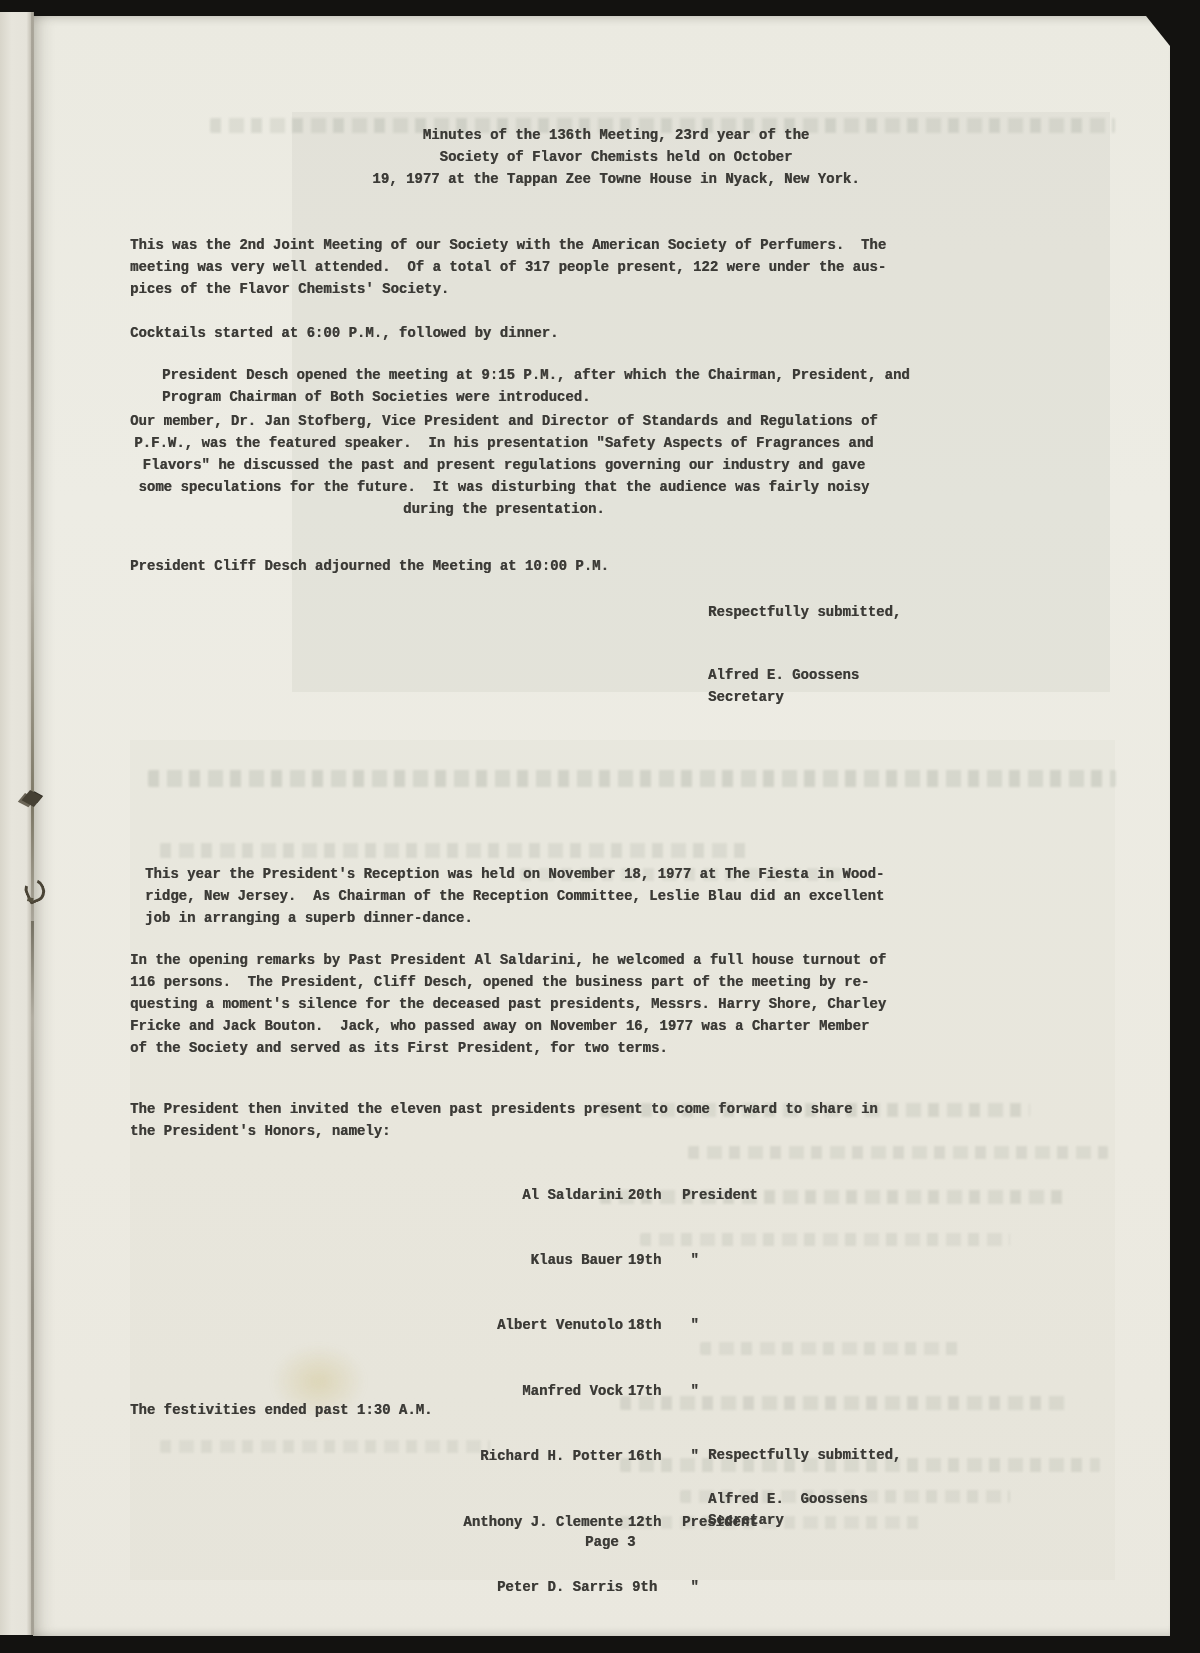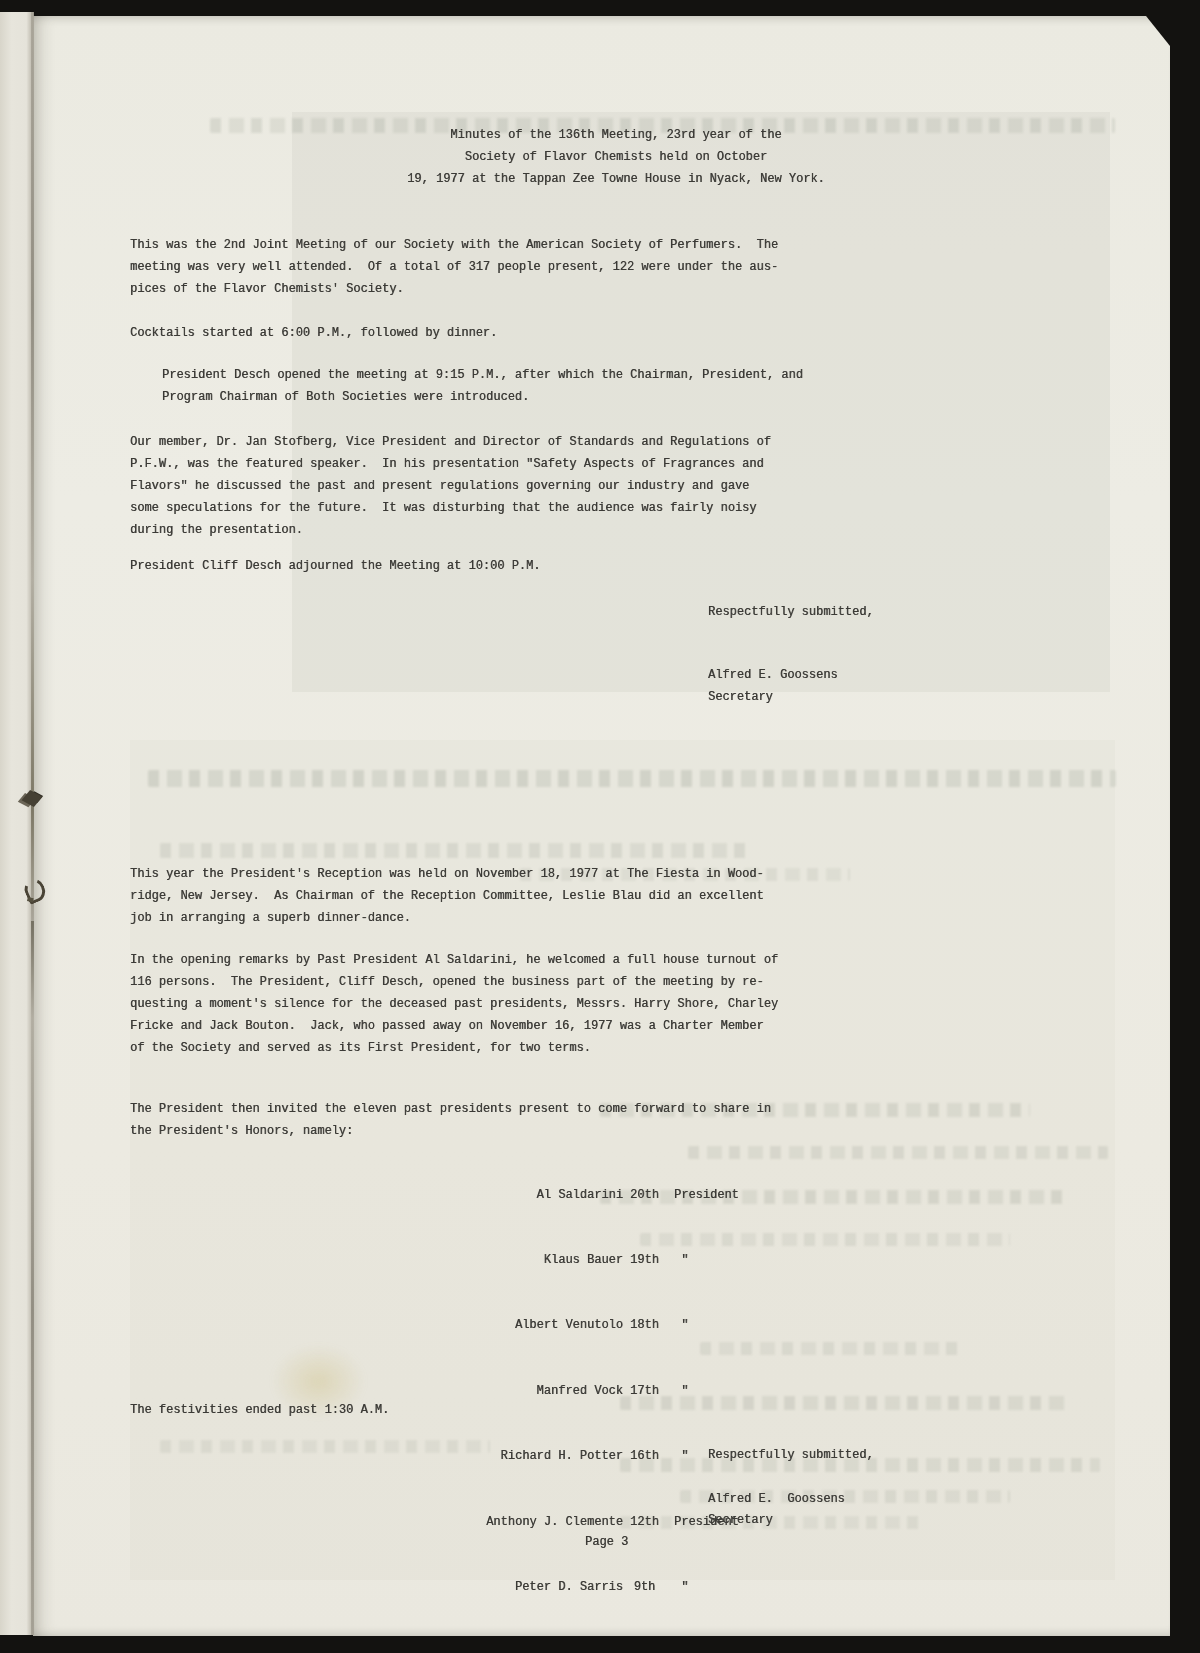--- a/index.html
+++ b/index.html
@@ -18,28 +18,29 @@
     clip-path:polygon(0 0, calc(100% - 24px) 0, 100% 30px, 100% 100%, 0 100%);
     box-shadow:inset 12px 0 20px -12px rgba(60,55,40,.45), inset 0 8px 12px -10px rgba(0,0,0,.25), inset 0 -8px 12px -10px rgba(0,0,0,.2);
   }
   .crease{
     position:absolute;left:31px;top:12px;width:3px;height:1623px;
     background:linear-gradient(180deg,#a9a599 0%,#8f8b7f 18%,#b2aea2 35%,#77725f 49%,#a9a599 56%,#6e6a5b 54%,#b2aea2 62%,#8f8b7f 80%,#a39f93 100%);
     opacity:.9;
   }
   .tw{
     position:absolute;white-space:pre;
-    font-size:12px;line-height:22px;color:#3b3a36;
+    font-size:14px;line-height:22px;color:#3b3a36;
     text-shadow:0.45px 0.3px 0 rgba(59,58,54,.75);
+    font-weight:bold;
   }
   .center{left:130px;width:972px;text-align:center;}
   .pplist{line-height:21.8px;}
   .pplist .nm{display:inline-block;width:227px;text-align:right;}
   .pplist .ord{display:inline-block;width:43px;text-align:center;}
-  .pplist .ttl{display:inline-block;margin-left:8px;}
+  .pplist .ttl{display:inline-block;margin-left:16px;}
   .tone{position:absolute;background:rgba(150,152,140,.10);}
   .tone2{position:absolute;background:rgba(150,152,140,.05);}
   .bt{
     position:absolute;filter:blur(1.3px);border-radius:2px;
     background:repeating-linear-gradient(90deg, rgba(125,133,118,.35) 0 11px, rgba(125,133,118,0) 11px 19px, rgba(125,133,118,.28) 19px 34px, rgba(125,133,118,0) 34px 41px);
   }
   .stain{
     position:absolute;left:238px;top:1328px;width:95px;height:75px;border-radius:50%;
     background:radial-gradient(ellipse at center, rgba(192,170,82,.26) 0%, rgba(192,170,82,0) 70%);
     filter:blur(3px);
@@ -95,34 +96,34 @@
 
     <div class="tw" style="left:97px;top:218px;">This was the 2nd Joint Meeting of our Society with the American Society of Perfumers.  The
 meeting was very well attended.  Of a total of 317 people present, 122 were under the aus-
 pices of the Flavor Chemists' Society.</div>
 
     <div class="tw" style="left:97px;top:306px;">Cocktails started at 6:00 P.M., followed by dinner.</div>
 
     <div class="tw" style="left:97px;top:348px;margin-left:32px;">President Desch opened the meeting at 9:15 P.M., after which the Chairman, President, and
 Program Chairman of Both Societies were introduced.</div>
 
-    <div class="tw" style="left:97px;top:415px;">Our member, Dr. Jan Stofberg, Vice President and Director of Standards and Regulations of
+    <div class="tw" style="left:97px;top:394px;text-align:center;">Our member, Dr. Jan Stofberg, Vice President and Director of Standards and Regulations of
 P.F.W., was the featured speaker.  In his presentation "Safety Aspects of Fragrances and
 Flavors" he discussed the past and present regulations governing our industry and gave
 some speculations for the future.  It was disturbing that the audience was fairly noisy
 during the presentation.</div>
 
     <div class="tw" style="left:97px;top:539px;">President Cliff Desch adjourned the Meeting at 10:00 P.M.</div>
 
     <div class="tw" style="left:675px;top:585px;">Respectfully submitted,</div>
     <div class="tw" style="left:675px;top:648px;">Alfred E. Goossens</div>
     <div class="tw" style="left:675px;top:670px;">Secretary</div>
 
 
-    <div class="tw" style="left:97px;top:847px;">This year the President's Reception was held on November 18, 1977 at The Fiesta in Wood-
+    <div class="tw" style="left:112px;top:847px;">This year the President's Reception was held on November 18, 1977 at The Fiesta in Wood-
 ridge, New Jersey.  As Chairman of the Reception Committee, Leslie Blau did an excellent
 job in arranging a superb dinner-dance.</div>
 
     <div class="tw" style="left:97px;top:933px;">In the opening remarks by Past President Al Saldarini, he welcomed a full house turnout of
 116 persons.  The President, Cliff Desch, opened the business part of the meeting by re-
 questing a moment's silence for the deceased past presidents, Messrs. Harry Shore, Charley
 Fricke and Jack Bouton.  Jack, who passed away on November 16, 1977 was a Charter Member
 of the Society and served as its First President, for two terms.</div>
 
     <div class="tw" style="left:97px;top:1082px;">The President then invited the eleven past presidents present to come forward to share in

